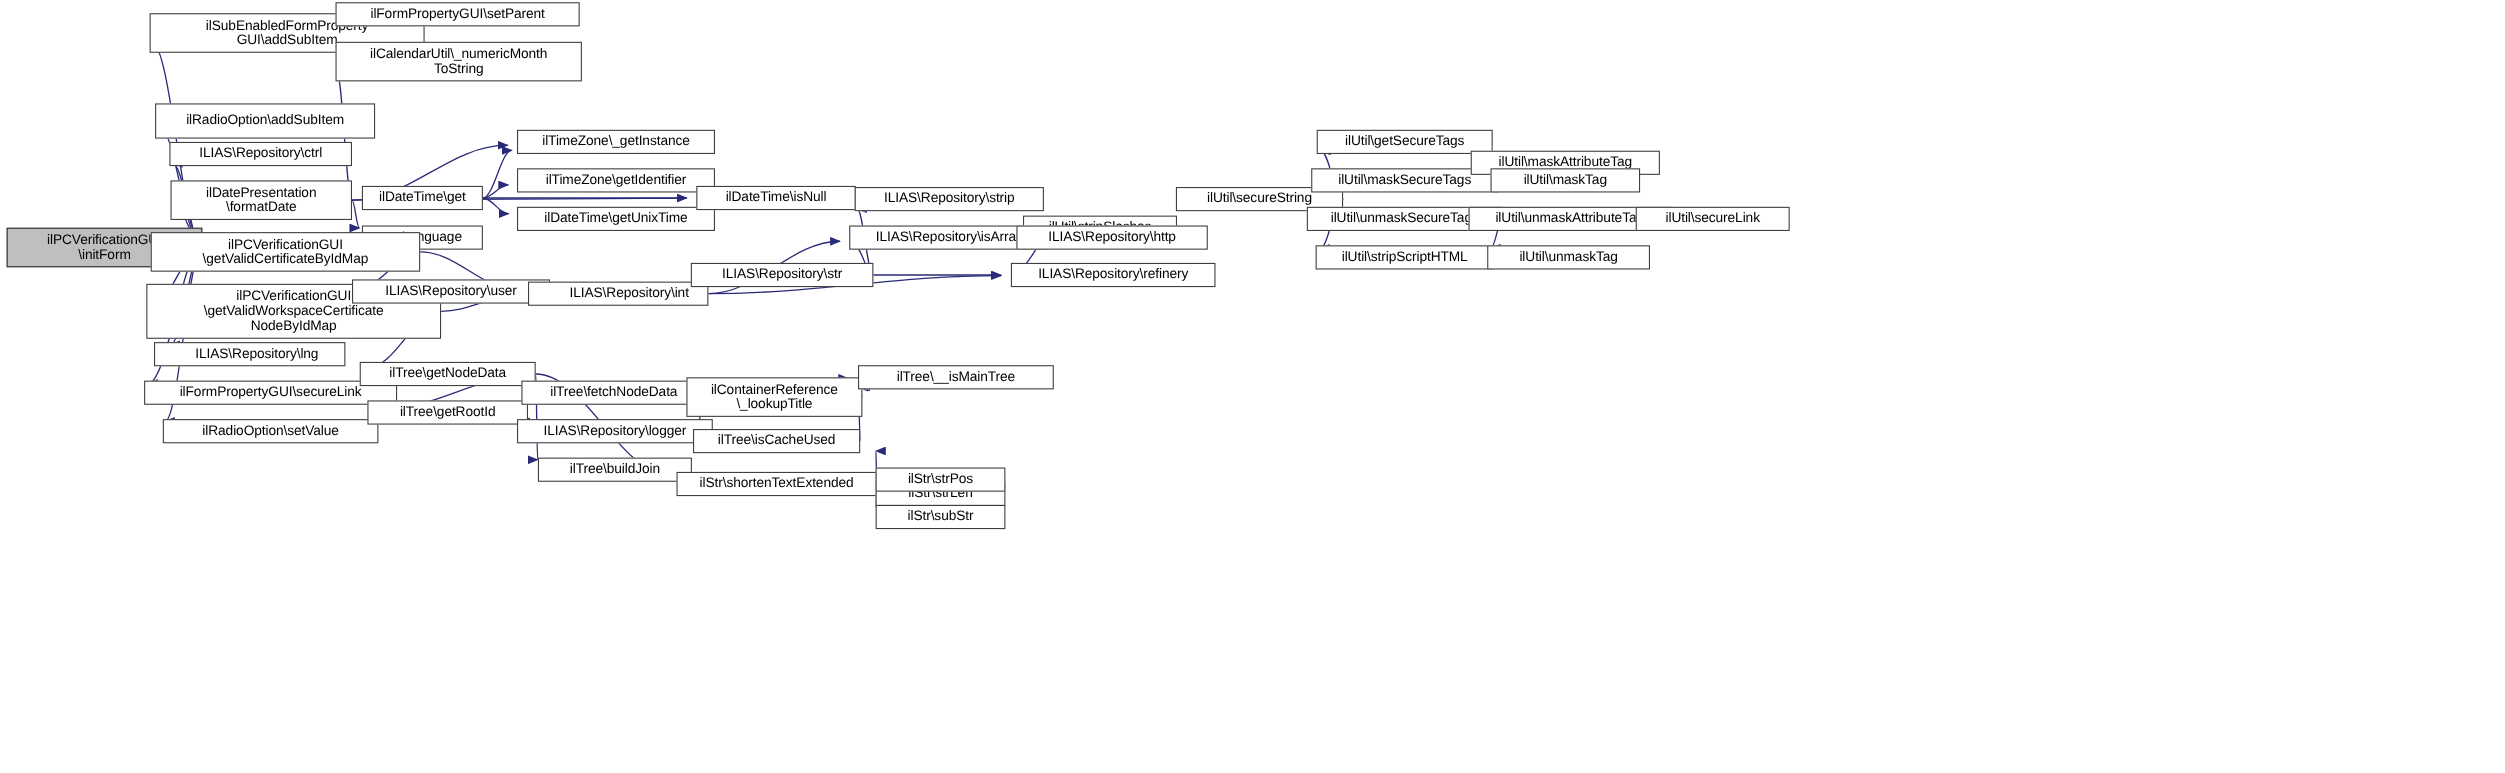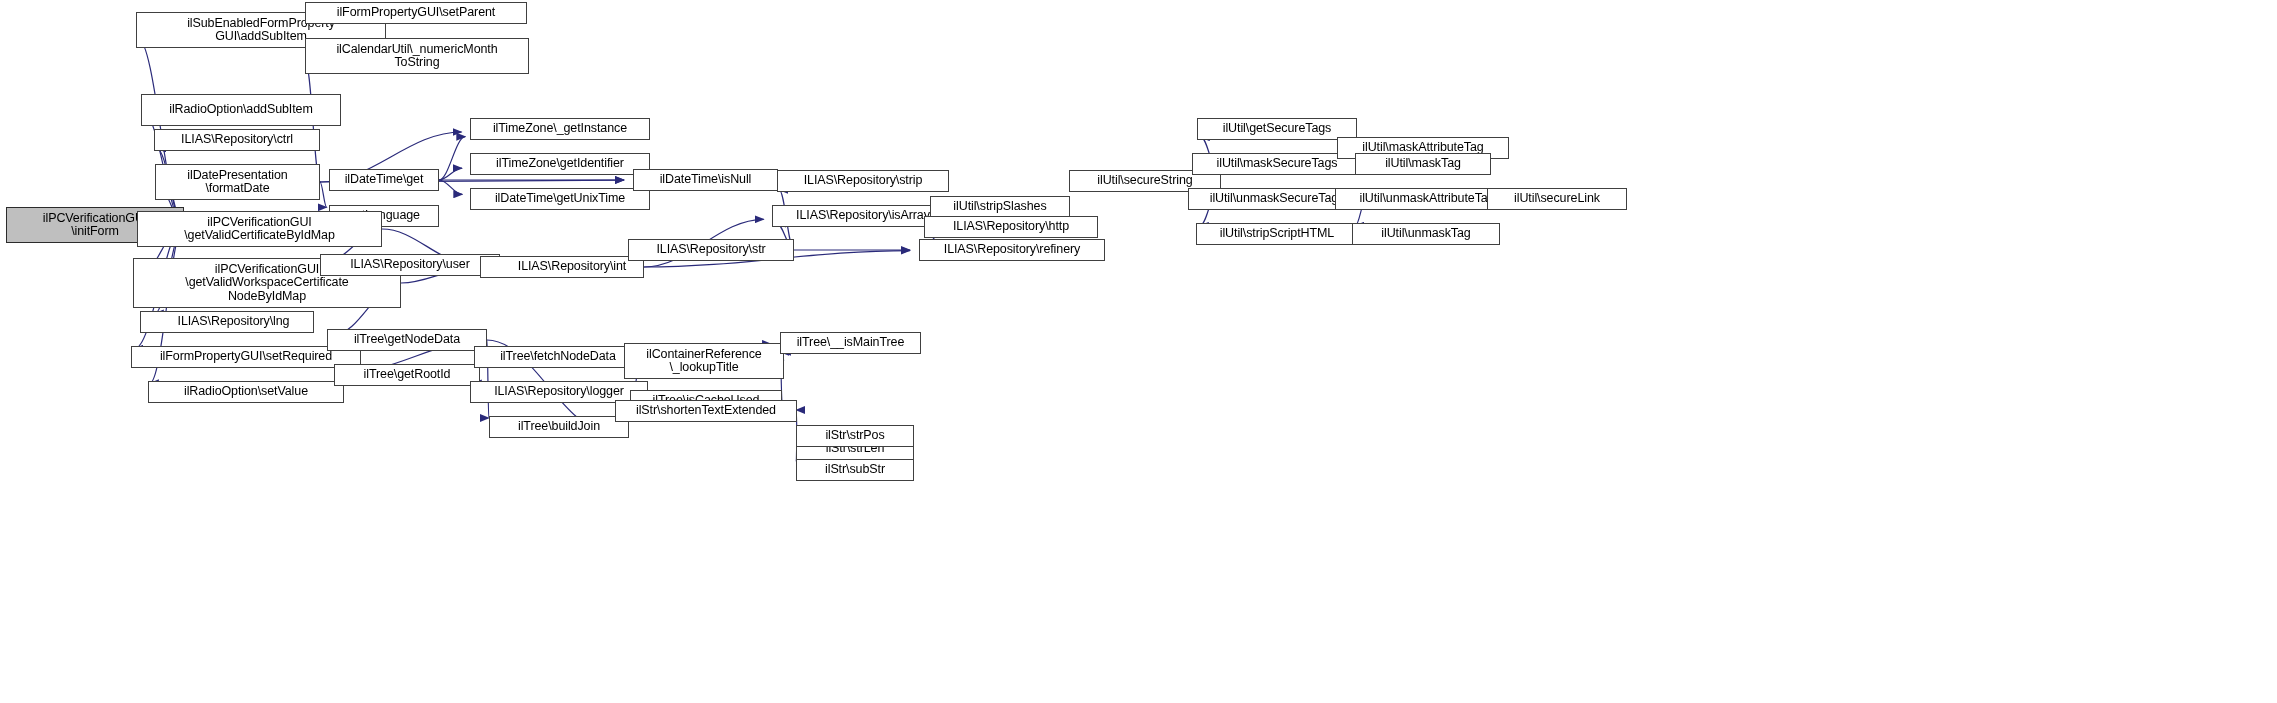--- a/index.html
+++ b/index.html
@@ -133,46 +133,46 @@
       <div class="node" style="left: 470px; top: 153px; width: 180px; height: 22px;">ilTimeZone\getIdentifier</div>
       <div class="node" style="left: 470px; top: 188px; width: 180px; height: 22px;">ilDateTime\getUnixTime</div>
       <div class="node" style="left: 633px; top: 169px; width: 145px; height: 22px;">ilDateTime\isNull</div>
       <div class="node" style="left: 137px; top: 211px; width: 245px; height: 36px;">ilPCVerificationGUI
 \getValidCertificateByIdMap</div>
       <div class="node" style="left: 133px; top: 258px; width: 268px; height: 50px;">ilPCVerificationGUI
 \getValidWorkspaceCertificate
 NodeByIdMap</div>
       <div class="node" style="left: 320px; top: 254px; width: 180px; height: 22px;">ILIAS\Repository\user</div>
       <div class="node" style="left: 140px; top: 311px; width: 174px; height: 22px; padding-left: 13px;">ILIAS\Repository\lng</div>
-      <div class="node" style="left: 131px; top: 346px; width: 230px; height: 22px;">ilFormPropertyGUI\setRequired</div>
+      <div class="node" style="left: 131px; top: 346px; width: 230px; height: 22px;">ilFormPropertyGUI\secureLink</div>
       <div class="node" style="left: 148px; top: 381px; width: 196px; height: 22px;">ilRadioOption\setValue</div>
       <div class="node" style="left: 480px; top: 256px; width: 164px; height: 22px; padding-left: 20px;">ILIAS\Repository\int</div>
       <div class="node" style="left: 628px; top: 239px; width: 166px; height: 22px;">ILIAS\Repository\str</div>
       <div class="node" style="left: 777px; top: 170px; width: 172px; height: 22px;">ILIAS\Repository\strip</div>
       <div class="node" style="left: 772px; top: 205px; width: 182px; height: 22px;">ILIAS\Repository\isArray</div>
       <div class="node" style="left: 930px; top: 170px; width: 140px; height: 22px; margin-top: 26px;">ilUtil\stripSlashes</div>
-      <div class="node" style="left: 924px; top: 216px; width: 174px; height: 22px;">ILIAS\Repository\http</div>
+      <div class="node" style="left: 924px; top: 205px; width: 174px; height: 22px;">ILIAS\Repository\http</div>
       <div class="node" style="left: 919px; top: 239px; width: 186px; height: 22px;">ILIAS\Repository\refinery</div>
       <div class="node" style="left: 1069px; top: 170px; width: 152px; height: 22px;">ilUtil\secureString</div>
       <div class="node" style="left: 1197px; top: 118px; width: 160px; height: 22px;">ilUtil\getSecureTags</div>
       <div class="node" style="left: 1192px; top: 153px; width: 170px; height: 22px;">ilUtil\maskSecureTags</div>
       <div class="node" style="left: 1188px; top: 188px; width: 178px; height: 22px;">ilUtil\unmaskSecureTags</div>
       <div class="node" style="left: 1196px; top: 223px; width: 162px; height: 22px;">ilUtil\stripScriptHTML</div>
       <div class="node" style="left: 1337px; top: 118px; width: 172px; height: 22px; margin-top: 19px;">ilUtil\maskAttributeTag</div>
       <div class="node" style="left: 1355px; top: 153px; width: 136px; height: 22px;">ilUtil\maskTag</div>
       <div class="node" style="left: 1335px; top: 188px; width: 184px; height: 22px;">ilUtil\unmaskAttributeTag</div>
       <div class="node" style="left: 1352px; top: 223px; width: 148px; height: 22px;">ilUtil\unmaskTag</div>
       <div class="node" style="left: 1487px; top: 188px; width: 140px; height: 22px;">ilUtil\secureLink</div>
       <div class="node" style="left: 327px; top: 329px; width: 160px; height: 22px;">ilTree\getNodeData</div>
       <div class="node" style="left: 334px; top: 364px; width: 146px; height: 22px;">ilTree\getRootId</div>
       <div class="node" style="left: 474px; top: 346px; width: 168px; height: 22px;">ilTree\fetchNodeData</div>
       <div class="node" style="left: 470px; top: 381px; width: 178px; height: 22px;">ILIAS\Repository\logger</div>
       <div class="node" style="left: 489px; top: 416px; width: 140px; height: 22px;">ilTree\buildJoin</div>
       <div class="node" style="left: 624px; top: 343px; width: 160px; height: 36px;">ilContainerReference
 \_lookupTitle</div>
       <div class="node" style="left: 630px; top: 390px; width: 152px; height: 22px;">ilTree\isCacheUsed</div>
-      <div class="node" style="left: 615px; top: 400px; width: 182px; height: 22px;">ilStr\shortenTextExtended</div>
-      <div class="node" style="left: 780px; top: 332px; width: 141px; height: 22px;">ilTree\__isMainTree</div>
+      <div class="node" style="left: 615px; top: 429px; width: 182px; height: 22px;">ilStr\shortenTextExtended</div>
+      <div class="node" style="left: 780px; top: 332px; width: 178px; height: 22px;">ilTree\__isMainTree</div>
       <div class="node" style="left: 796px; top: 390px; width: 118px; height: 22px; margin-top: 48px;">ilStr\strLen</div>
       <div class="node" style="left: 796px; top: 425px; width: 118px; height: 22px;">ilStr\strPos</div>
       <div class="node" style="left: 796px; top: 459px; width: 118px; height: 22px;">ilStr\subStr</div>
     </div>
 </div>
 
 </body></html>

